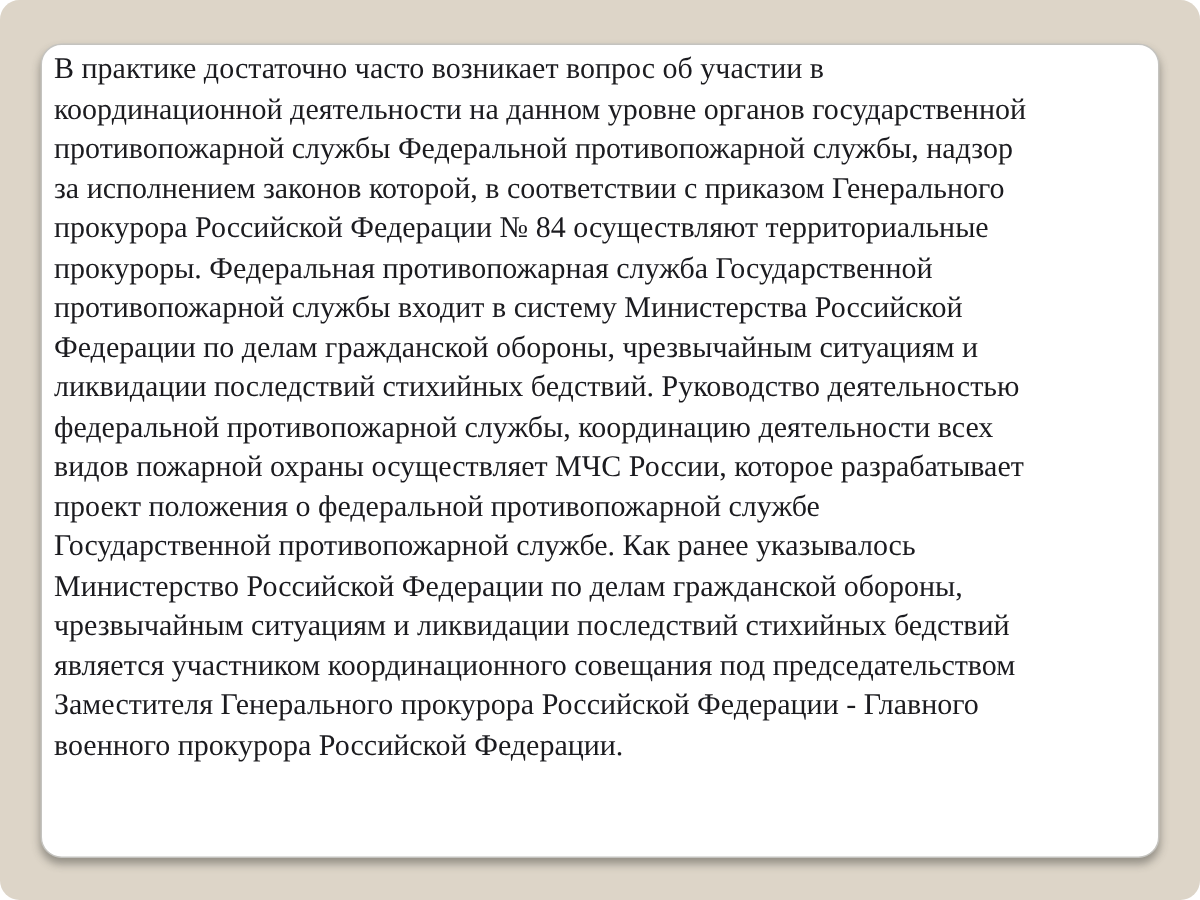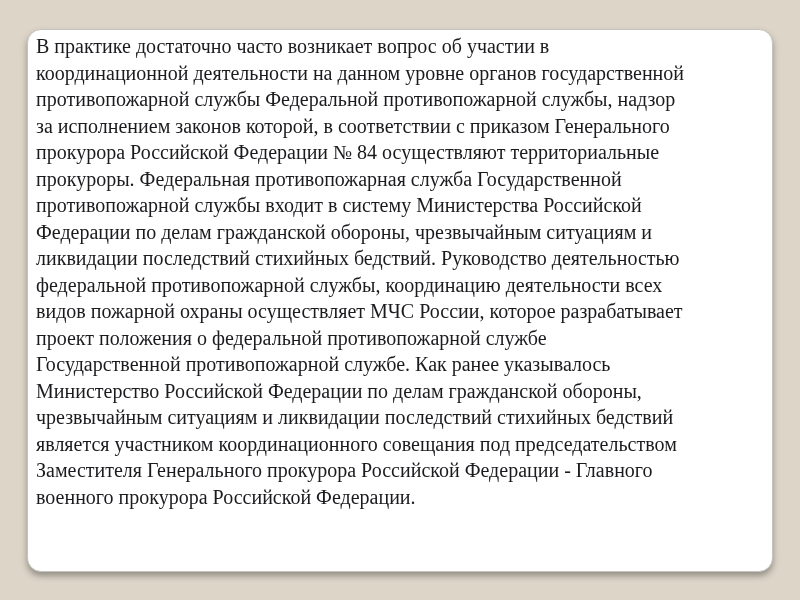--- a/index.html
+++ b/index.html
@@ -13,20 +13,21 @@
     width: 800px;
     height: 600px;
     overflow: hidden;
     font-family: "Liberation Serif", "DejaVu Serif", serif;
   }
   .slide {
     position: relative;
     width: 800px;
     height: 600px;
     background: var(--background, #DDD5C8);
+    border-radius: 13px;
   }
   .card {
     position: absolute;
     left: 27px;
     top: 29px;
     width: 746px;
     height: 543px;
     background: var(--card, #FFFFFF);
     border: 1px solid var(--card-border, #C4C3BF);
     border-radius: 14px;

